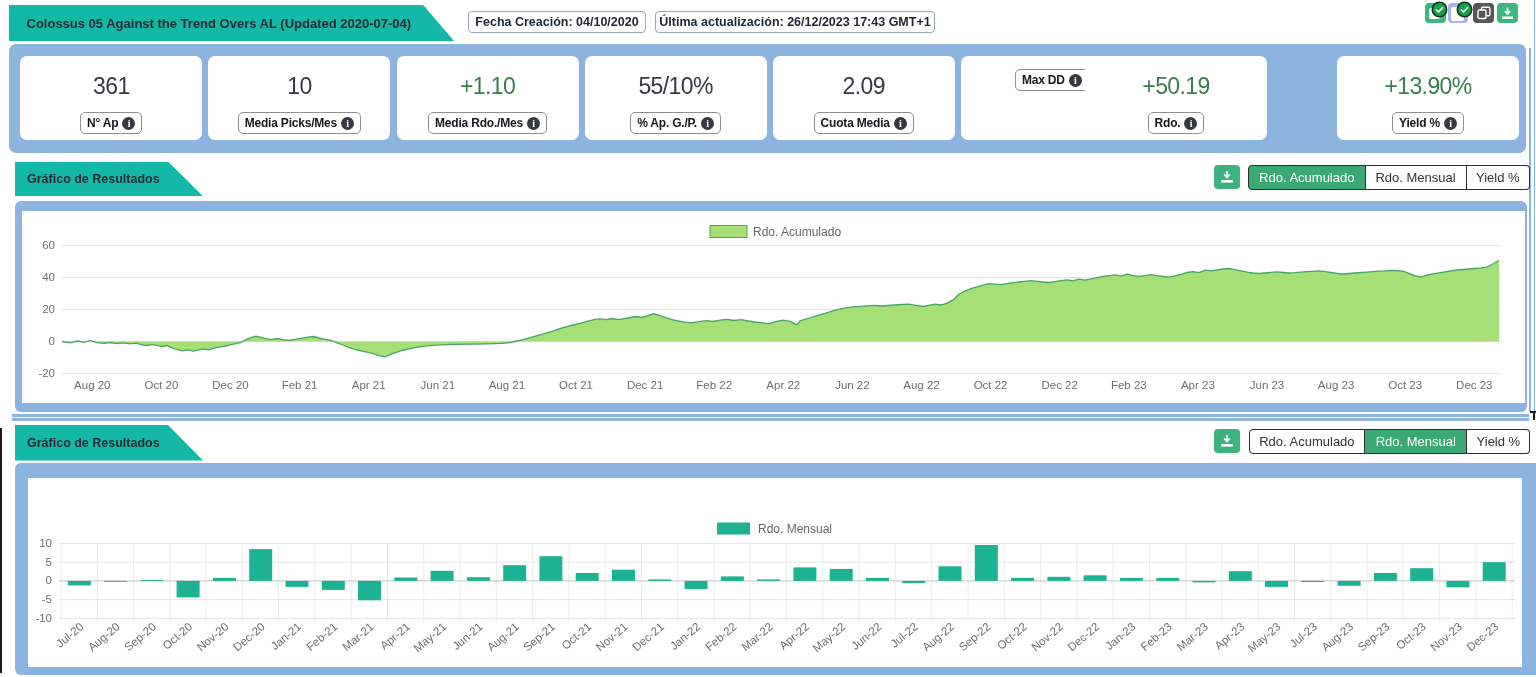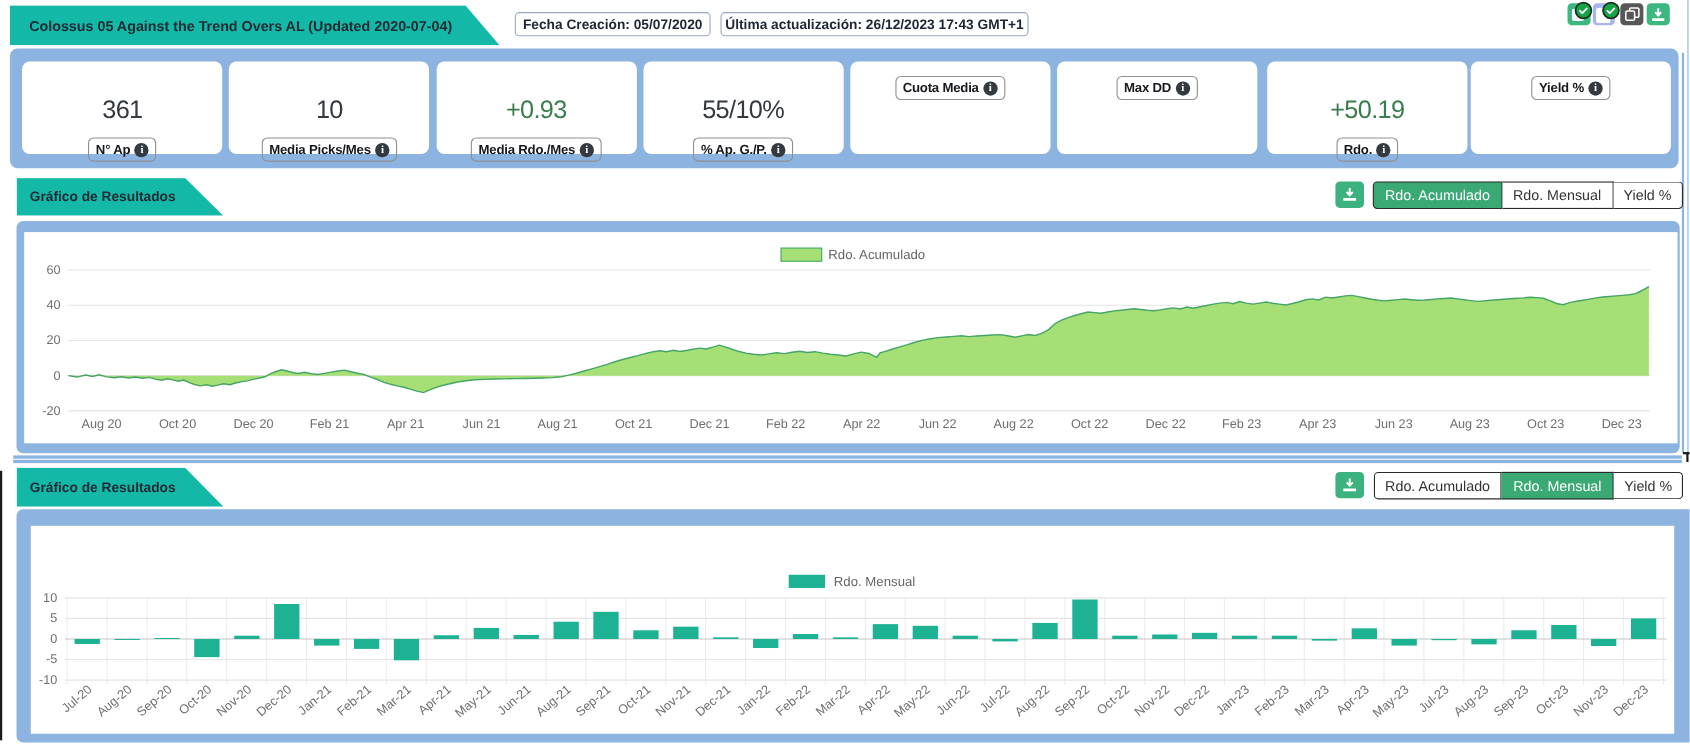--- a/index.html
+++ b/index.html
@@ -3,21 +3,21 @@
 <style>
 *{margin:0;padding:0;box-sizing:border-box}
 html,body{width:1536px;height:677px;overflow:hidden;background:#fff;
   font-family:"Liberation Sans",sans-serif;}
 .abs{position:absolute}
 .blue{background:#8db4e0}
 .tab{position:absolute;background:#14b8a6;color:#222b36;font-weight:bold;display:flex;align-items:center}
 .ibx{position:absolute;border:1.5px solid #96a8bf;border-radius:4px;background:#fff;
   color:#1d2733;font-weight:bold;font-size:12.5px;display:flex;align-items:center;justify-content:center}
 .card{position:absolute;background:#fff;border-radius:7px;top:56px;height:84px;width:182px;text-align:center}
-.num{font-size:23px;letter-spacing:-0.6px;color:#343a40;margin-top:30px;line-height:26px}
+.num{font-size:23px;letter-spacing:-0.6px;color:#343a40;margin-top:17px;line-height:26px}
 .num.g{color:#387d4b}.num.r{color:#e03232}
 .lbl{display:inline-flex;align-items:center;gap:4px;border:1.5px solid #8f8f8f;border-radius:5px;
   padding:2px 6px;font-size:12px;letter-spacing:-0.2px;font-weight:bold;color:#15181c;margin-top:13px;line-height:16px}
 .info{display:inline-block;width:13px;height:13px;border-radius:50%;background:#343a40;color:#fff;
   font-size:10px;font-weight:bold;line-height:13px;text-align:center;font-family:"Liberation Serif",serif}
 .btnDl{position:absolute;width:26px;height:24px;background:#3cb27e;border-radius:4px;
   display:flex;align-items:center;justify-content:center}
 .bg{position:absolute;display:flex;font-size:13px;height:25px}
 .bg .seg{display:flex;align-items:center;justify-content:center;background:#fff;color:#333;
   border:1.5px solid #2b2b2b;border-left-width:0}
@@ -27,21 +27,21 @@
 .sq{position:absolute;width:20.5px;height:20px;border-radius:4px;top:3px}
 </style></head>
 <body>
 
 <div class="abs blue" style="left:1533.6px;top:0;width:1.8px;height:412px"></div>
 <div class="abs blue" style="left:1528.7px;top:48px;width:2.2px;height:364px"></div>
 
 <div class="tab" style="left:8.5px;top:4.8px;width:446px;height:36.7px;font-size:13px;
   clip-path:polygon(0 0,414.5px 0,446px 100%,0 100%);padding-left:18px">Colossus 05 Against the Trend Overs AL (Updated 2020-07-04)</div>
 
-<div class="ibx" style="left:468px;top:11px;width:178px;height:22px">Fecha Creación: 05/07/2020</div>
+<div class="ibx" style="left:468px;top:11px;width:178px;height:22px">Fecha Creación: 04/10/2020</div>
 <div class="ibx" style="left:655px;top:11px;width:280px;height:22px">Última actualización: 26/12/2023 17:43 GMT+1</div>
 
 <div class="sq" style="left:1425.4px;background:#3cb77f"></div>
 <div class="abs" style="left:1428.5px;top:8px;width:11px;height:11px;background:#fff;border-radius:2px"></div>
 <div class="sq" style="left:1447.9px;background:#a9b3ef"></div>
 <div class="abs" style="left:1451px;top:7px;width:13px;height:13.5px;background:#fff;border-radius:2px"></div>
 <svg class="abs" style="left:1431px;top:0.5px" width="17" height="17">
     <circle cx="8.5" cy="8.5" r="7.2" fill="#16a348" stroke="#17331f" stroke-width="1.6"></circle>
     <path d="M5.3 8.8l2.1 2.2 4.2-4.4" fill="none" stroke="#fff" stroke-width="1.6" stroke-linecap="round" stroke-linejoin="round"></path>
   </svg>
@@ -63,38 +63,40 @@
 <div class="abs blue" style="left:8.5px;top:44.2px;width:1517px;height:108.6px;border-radius:7px"></div>
 <div class="card" style="left:20.3px">
     <div class="num ">361</div>
     <div><span class="lbl">N° Ap <span class="info">i</span></span></div>
   </div>
 <div class="card" style="left:208.4px">
     <div class="num ">10</div>
     <div><span class="lbl">Media Picks/Mes <span class="info">i</span></span></div>
   </div>
 <div class="card" style="left:396.5px">
-    <div class="num g">+0.93</div>
+    <div class="num g">+1.10</div>
     <div><span class="lbl">Media Rdo./Mes <span class="info">i</span></span></div>
   </div>
 <div class="card" style="left:584.6px">
     <div class="num ">55/10%</div>
     <div><span class="lbl">% Ap. G./P. <span class="info">i</span></span></div>
   </div>
 <div class="card" style="left:772.7px">
+    <div class="num ">2.09</div>
     <div><span class="lbl">Cuota Media <span class="info">i</span></span></div>
   </div>
 <div class="card" style="left:960.8px">
     <div><span class="lbl">Max DD <span class="info">i</span></span></div>
   </div>
-<div class="card" style="left:1152px">
+<div class="card" style="left:1085px">
     <div class="num g">+50.19</div>
     <div><span class="lbl">Rdo. <span class="info">i</span></span></div>
   </div>
 <div class="card" style="left:1337.0px">
+    <div class="num g">+13.90%</div>
     <div><span class="lbl">Yield % <span class="info">i</span></span></div>
   </div>
 
 <div class="tab" style="left:15px;top:161.5px;width:203px;height:34.7px;font-size:12.5px;
   clip-path:polygon(0 0,153px 0,188px 100%,0 100%);padding-left:12px">Gráfico de Resultados</div>
 <div class="btnDl" style="left:1214px;top:164.5px">
     <svg width="14" height="14">
       <path d="M7 1v6M4.2 4.5L7 7.5l2.8-3" stroke="#fff" stroke-width="1.8" fill="none"></path>
       <path d="M1.2 10h11.6v2.6H1.2z" fill="#fff"></path>
     </svg>

